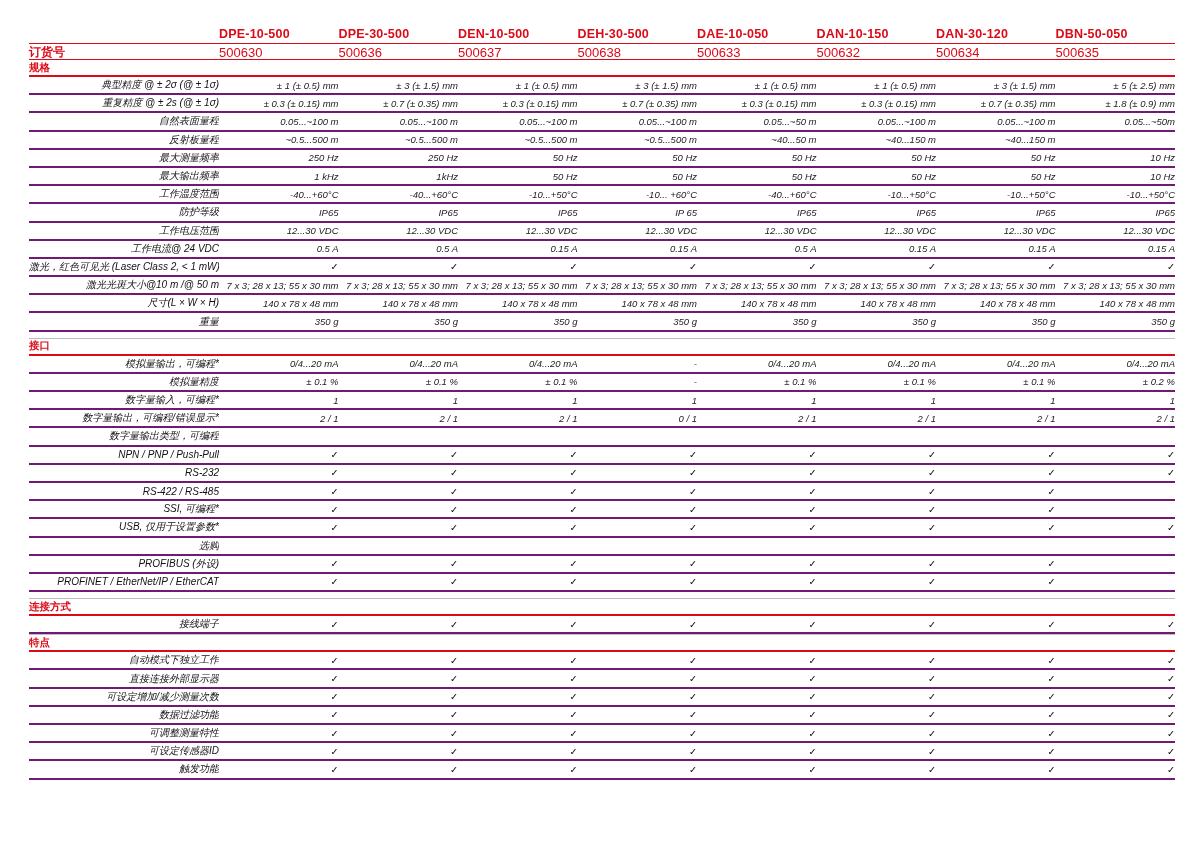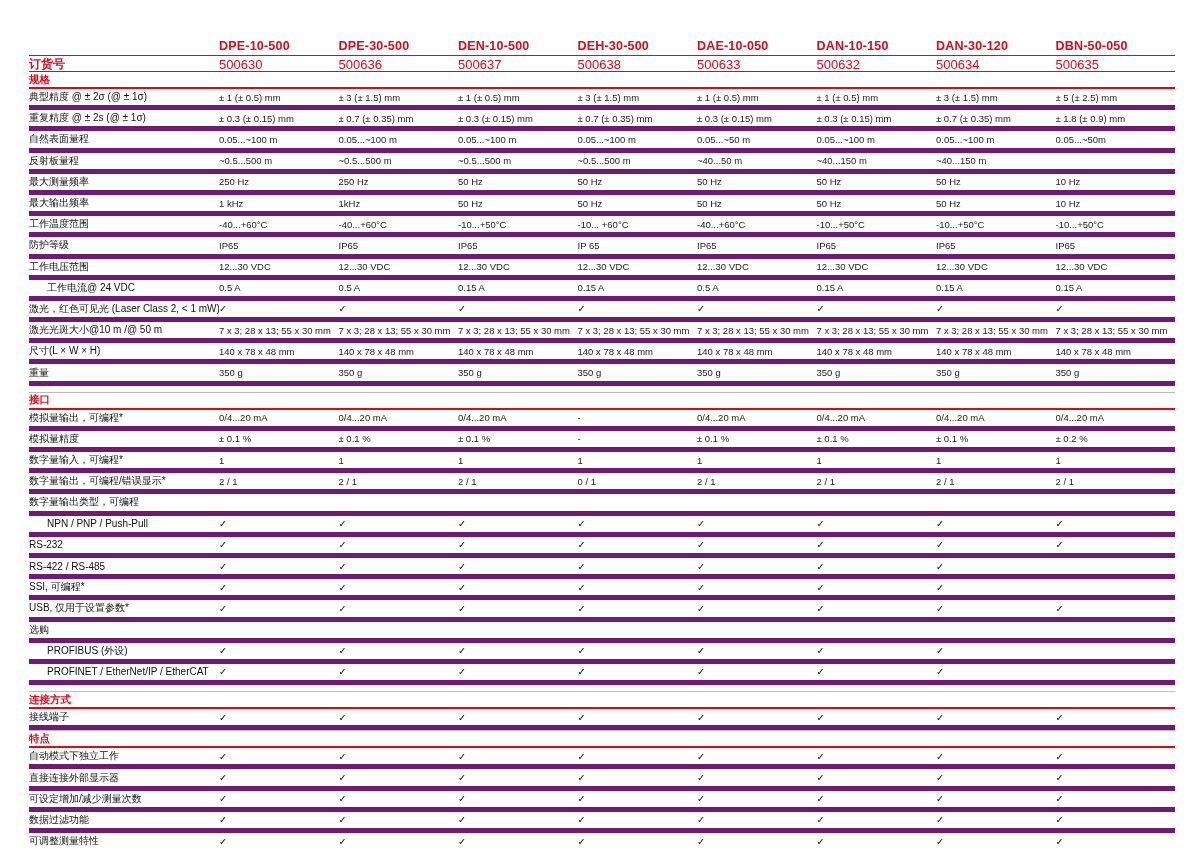--- a/index.html
+++ b/index.html
@@ -2,34 +2,34 @@
 <html style="--red: #dc0a18;"><head>
 <meta charset="utf-8">
 <style>
   html,body{margin:0;padding:0;background:#ffffff;}
   body{
     width:1201px;height:849px;position:relative;overflow:hidden;
     font-family:"Liberation Sans","DejaVu Sans",sans-serif;color:#1c1c1c;
   }
   .sheet{position:absolute;left:29px;top:24px;width:1146px;}
   .grid-row{display:grid;grid-template-columns:190px repeat(8,1fr);align-items:center;}
-  .models-row{height:19px;border-bottom:1px solid var(--red);margin-top:12px;}
+  .models-row{height:19px;border-bottom:1px solid var(--red);}
   .model{color:var(--red);font-weight:bold;font-size:12.5px;letter-spacing:.2px;}
   .order-row{height:15px;border-bottom:1px solid var(--red);}
   .order-label{color:var(--red);font-weight:bold;font-size:12px;}
   .order-no{color:var(--red);font-size:13px;}
-  .section{margin:0;}
+  .section{margin:0;text-align:right;}
   .section.gap{margin-top:6px;border-top:1px solid #bdbdbd;}
   .section.gap-lg{border-top:1px solid #bdbdbd;}
   .section-title{
     height:15px;display:flex;align-items:center;
     color:var(--red);font-weight:bold;font-size:10.5px;
     border-bottom:2px solid var(--red);
   }
-  .row{height:16.2px;border-bottom:5px solid #701a75;font-size:9.5px;}
+  .row{height:16.2px;border-bottom:2px solid #701a75;font-size:9.5px;font-style:italic;}
   .label-cell{font-size:10px;color:#111;white-space:nowrap;overflow:hidden;}
   .label-cell.indent{padding-left:18px;}
   .value-cell{white-space:nowrap;overflow:hidden;color:#222;}
   .check{font-size:9.5px;color:#111;}
   .dash{color:#222;}
 </style>
 </head>
 <body>
 
 <div class="sheet">

